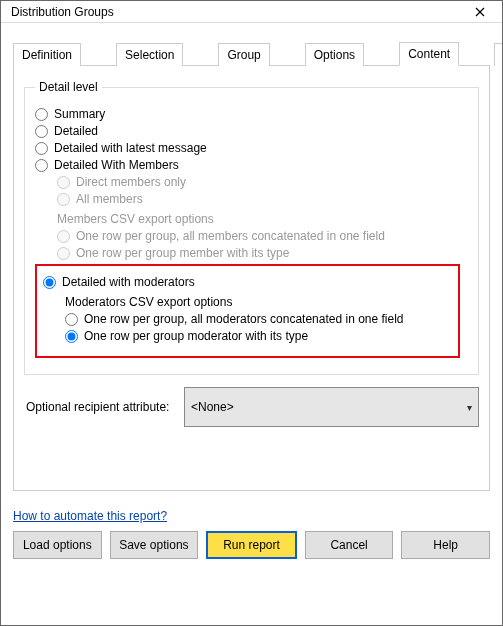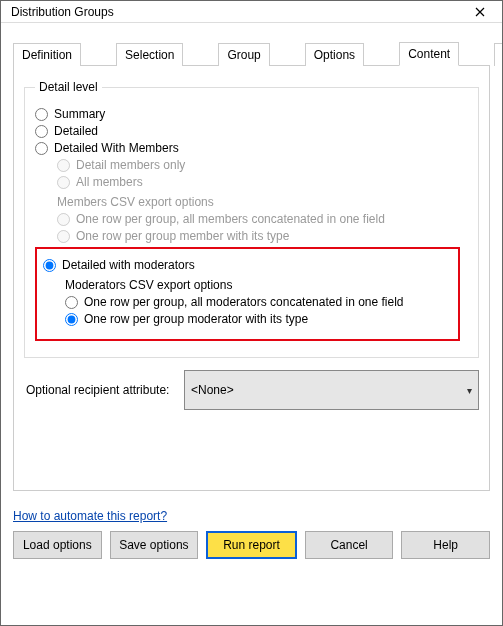--- a/index.html
+++ b/index.html
@@ -168,26 +168,30 @@
       <label class="radio-row">
         <input type="radio" name="lvl" style="">
         <span>Summary</span>
       </label>
       <label class="radio-row">
         <input type="radio" name="lvl" style="">
         <span>Detailed</span>
       </label>
       <label class="radio-row">
         <input type="radio" name="lvl" style="">
+        <span>Detailed with latest message</span>
+      </label>
+      <label class="radio-row">
+        <input type="radio" name="lvl" style="">
         <span>Detailed With Members</span>
       </label>
 
       <label class="radio-row indent1 disabled">
         <input type="radio" name="mem" disabled="" style="">
-        <span>Detail members only</span>
+        <span>Direct members only</span>
       </label>
       <label class="radio-row indent1 disabled">
         <input type="radio" name="mem" disabled="" style="">
         <span>All members</span>
       </label>
 
       <div class="subhead disabled">Members CSV export options</div>
       <label class="radio-row indent1 indent2 disabled">
         <input type="radio" name="memcsv" disabled="" style="">
         <span>One row per group, all members concatenated in one field</span>

